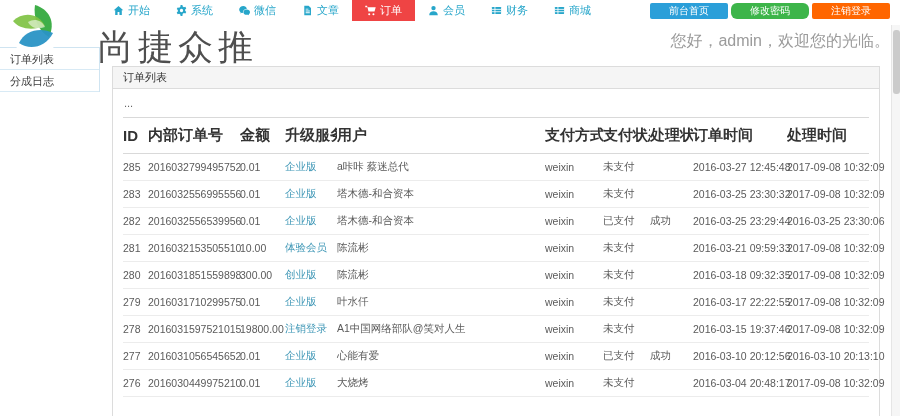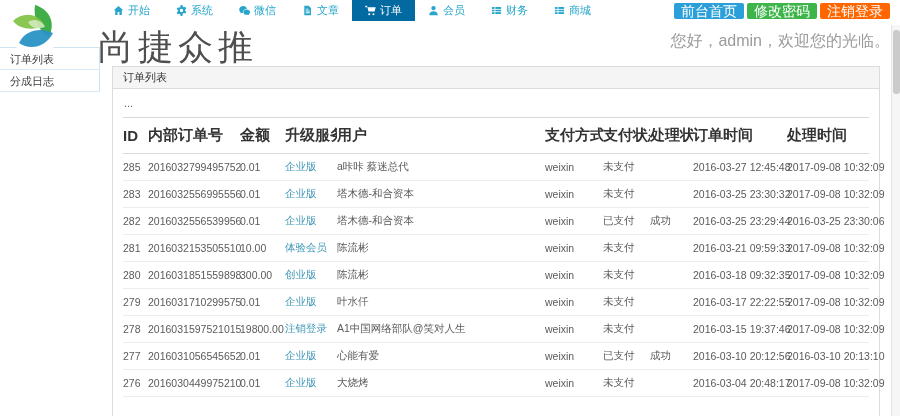--- a/index.html
+++ b/index.html
@@ -5,26 +5,26 @@
   * { margin:0; padding:0; box-sizing:border-box; }
   html,body { width:900px; height:416px; overflow:hidden; background:#fff;
     font-family:"Liberation Sans","DejaVu Sans",sans-serif; }
   body { position:relative; }
 
   
   .topbar { position:absolute; left:0; top:0; right:0; height:37px; background:#fff; z-index:5; }
   .nav { position:absolute; left:100px; top:0; height:21px; display:flex; }
   .nav-item { display:flex; align-items:center; gap:4px; padding:0 13px; height:21px;
     font-size:11px; color:#27a6ca; cursor:pointer; white-space:nowrap; }
-  .nav-item.active { background:#0369a1; color:#fff; }
+  .nav-item.active { background:#ef4444; color:#fff; }
   .nav-item svg { display:block; }
   .strip { position:absolute; left:100px; top:21px; right:0; height:4px; background:#27a6ca; z-index:4; }
 
   .topbar-buttons { position:absolute; right:10px; top:3px; display:flex; gap:3px; z-index:6; }
-  .tb-btn { font-size:14px; color:#fff; padding:2px 7px; border-radius:2px; border:none;
+  .tb-btn { font-size:10px; color:#fff; padding:2px 19px; border-radius:2px; border:none;
     cursor:pointer; font-family:inherit; line-height:12px; }
 
   .welcome { position:absolute; right:10px; top:31px; font-size:16px; color:#9b9b9b; z-index:6; }
 
   
   .logo { position:absolute; left:8px; top:2px; width:54px; height:54px; z-index:7; }
   .brand-text { position:absolute; left:98px; top:24px; font-size:35px; color:#4f4f4f;
     letter-spacing:5px; z-index:7; white-space:nowrap; }
 
   
@@ -124,21 +124,21 @@
           <svg width="11" height="11" viewBox="0 0 12 12" fill="currentColor">
             <rect x="1" y="2.2" width="10" height="7.6" rx="0.5"></rect>
             <path d="M1 4.8h10M1 7.3h10M4.3 2.2v7.6" stroke="#fff" stroke-width="0.9" fill="none"></path>
           </svg>
         </span>
         <span>商城</span>
       </div>
     </nav>
   <div class="topbar-buttons" id="topbtns">
       <button class="tb-btn" style="background: rgb(43, 159, 217);">前台首页</button>
-      <button class="tb-btn" style="background: rgb(61, 181, 74);">修改密码</button>
+      <button class="tb-btn" style="background: rgb(61, 181, 74); border-radius: 6px;">修改密码</button>
       <button class="tb-btn" style="background: rgb(255, 102, 0);">注销登录</button>
     </div>
 </div>
 <div class="strip"></div>
 
 <svg class="logo" viewBox="0 0 54 54">
   <circle cx="27" cy="27" r="26" fill="#ffffff"></circle>
   <path d="M27 3 C41 7 48 20 41 35 C30 29 25 15 27 3 Z" fill="#3fae49"></path>
   <path d="M5 19 C15 9 31 11 37 24 C24 29 11 27 5 19 Z" fill="#7fc243" opacity="0.92"></path>
   <path d="M11 41 C22 49 38 45 45 31 C33 25 17 28 11 41 Z" fill="#2a93c5" opacity="0.95"></path>

